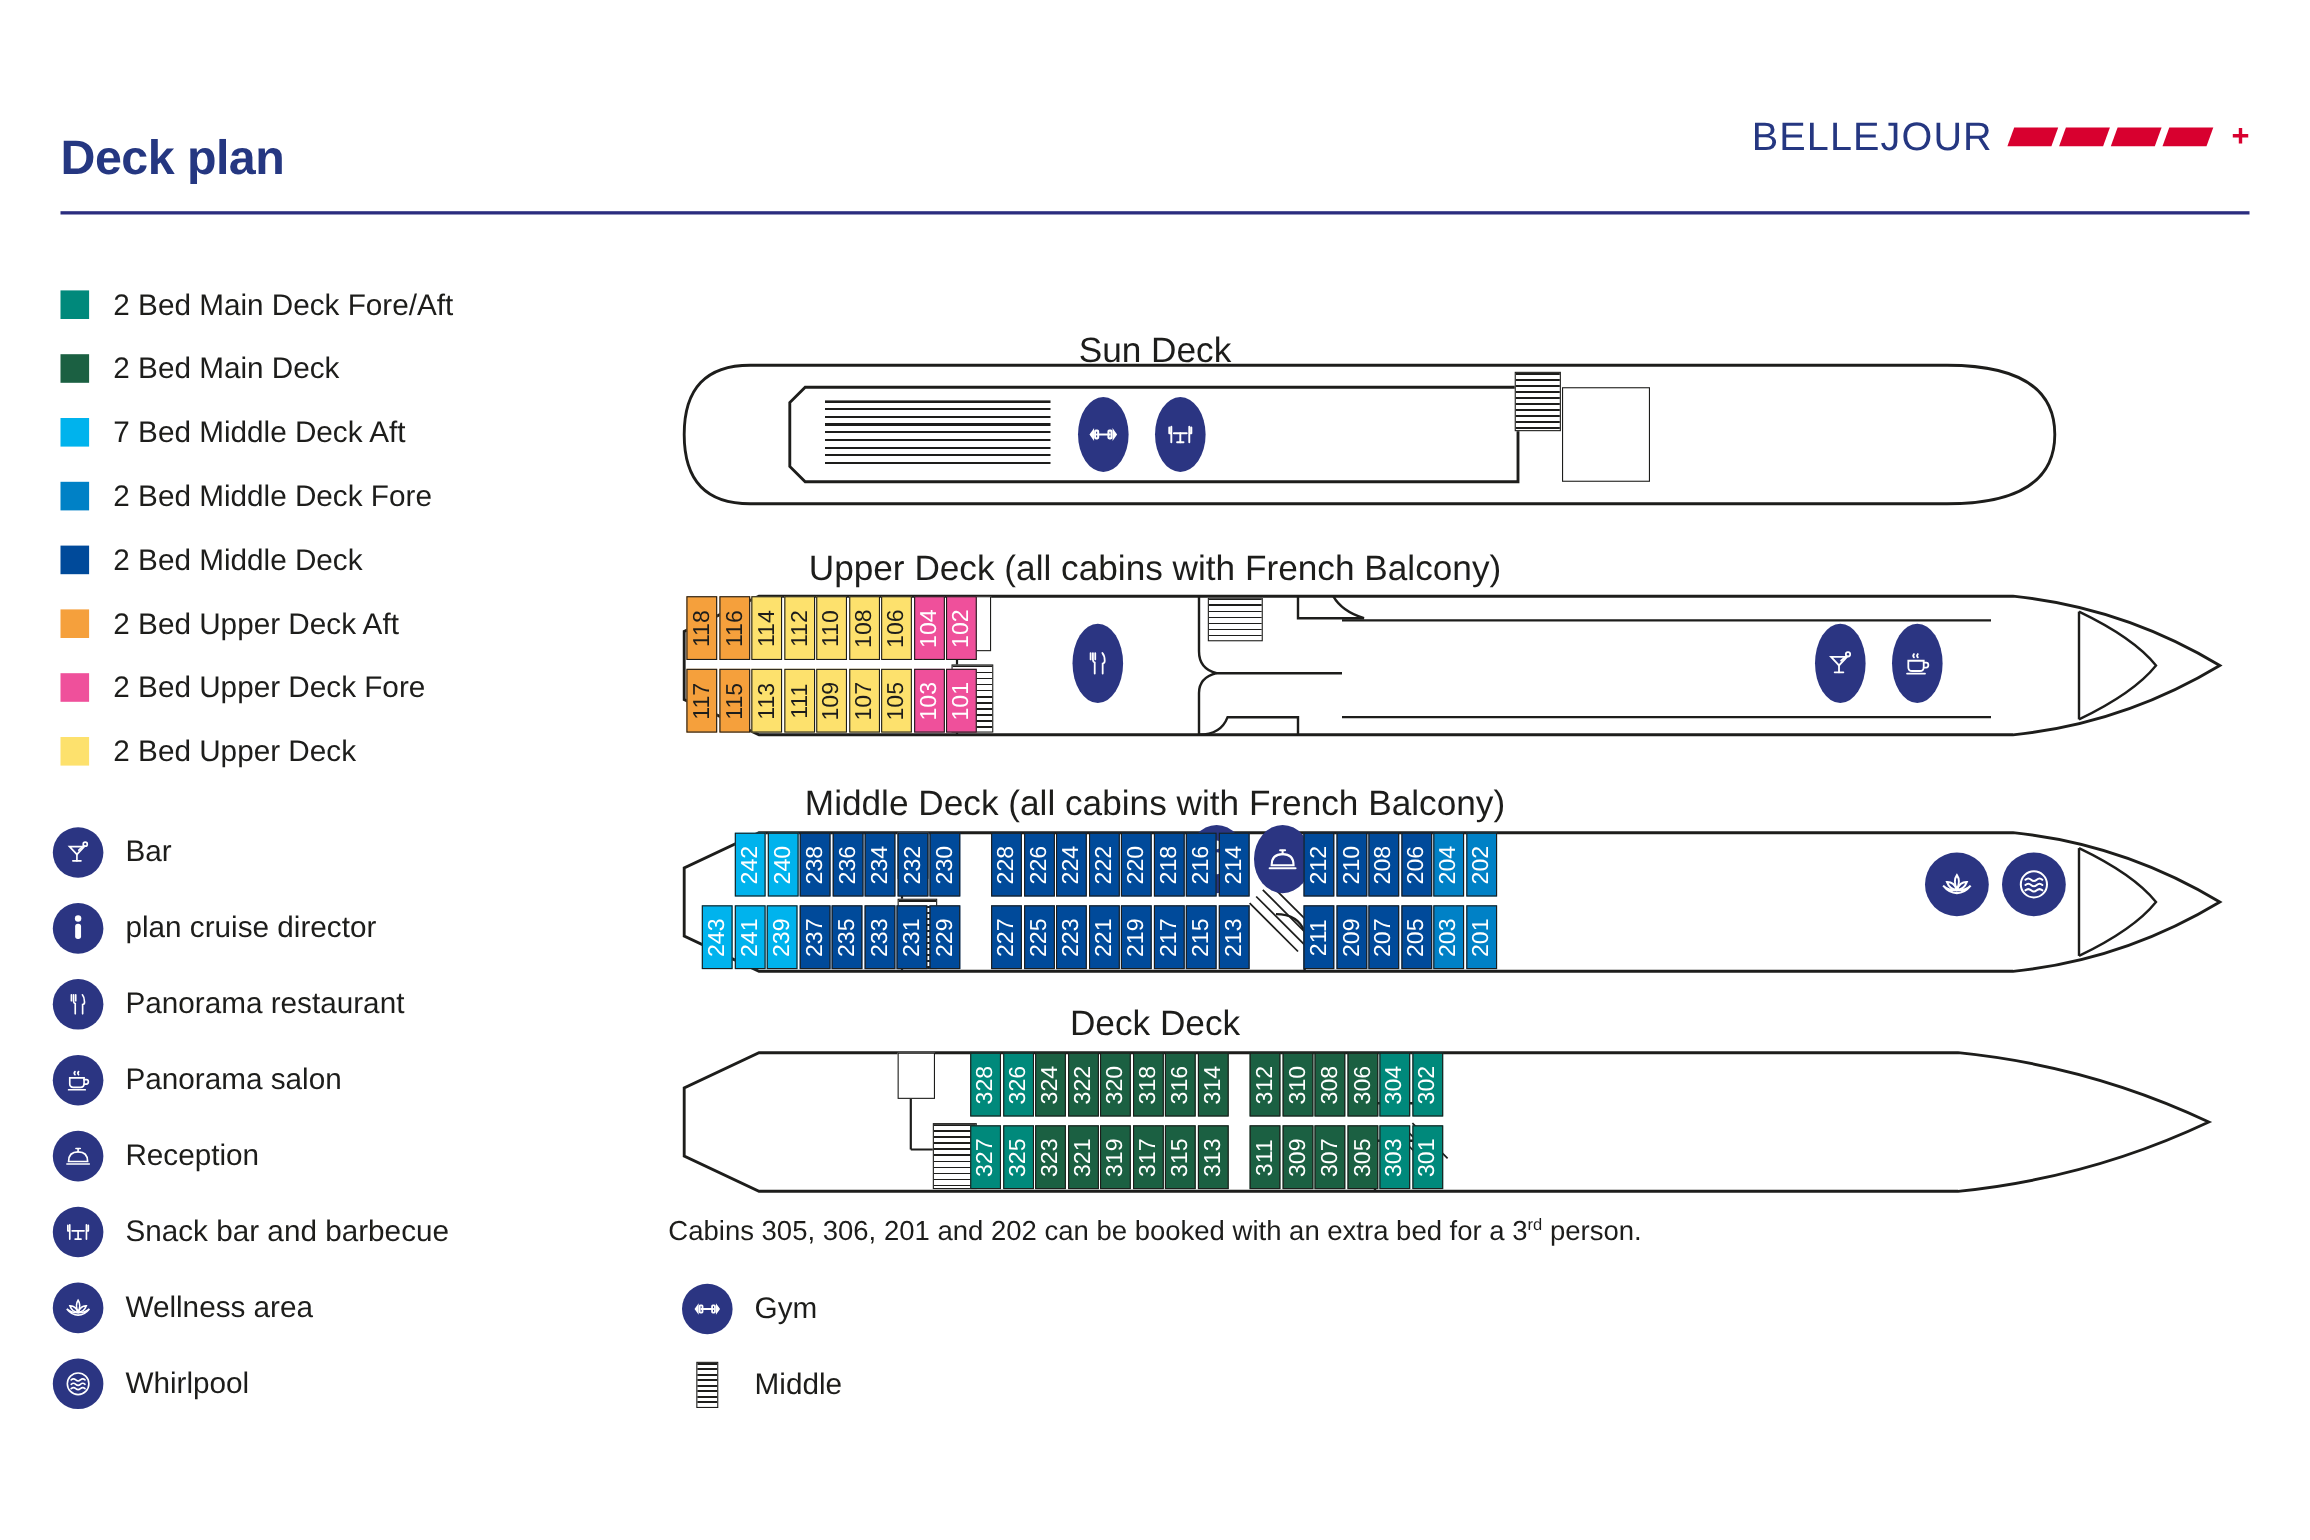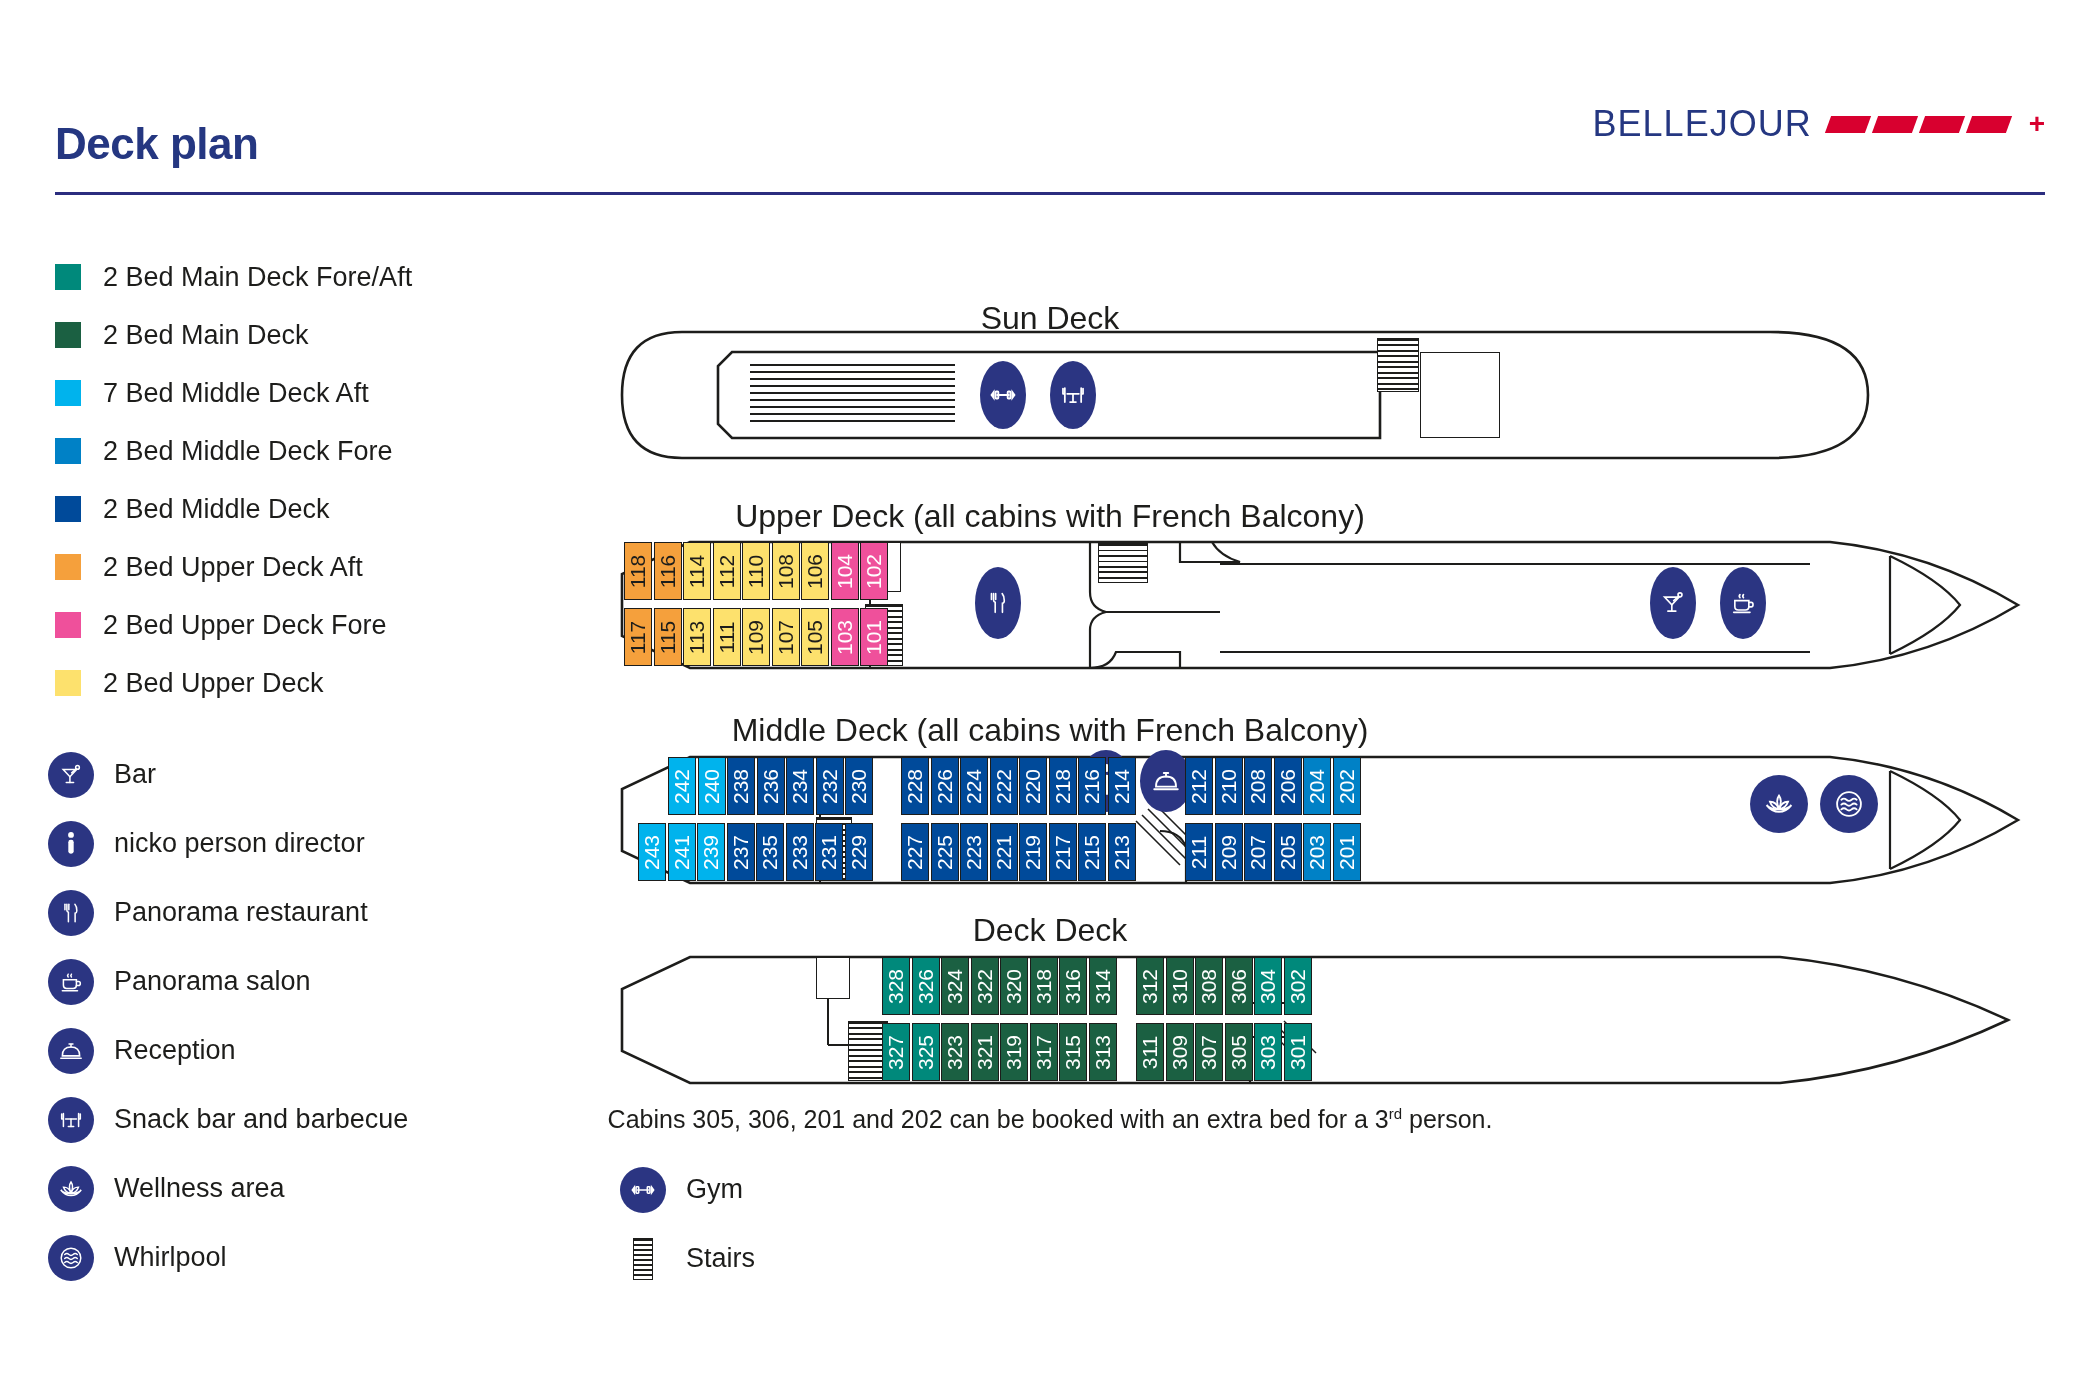--- a/index.html
+++ b/index.html
@@ -157,21 +157,21 @@
       </div>
       <div class="icon-label">Bar</div>
     </div>
     <div class="icon-row">
       <div class="icon-badge">
         <svg width="16" height="28" viewBox="0 0 14 26">
           <circle cx="7" cy="4.6" r="2.7" fill="#ffffff"></circle>
           <rect x="4.5" y="9" width="5" height="13" rx="2.3" fill="#ffffff"></rect>
         </svg>
       </div>
-      <div class="icon-label">nicko person director</div>
+      <div class="icon-label">plan cruise director</div>
     </div>
     <div class="icon-row">
       <div class="icon-badge">
         <svg width="26" height="26" viewBox="0 0 24 24">
           <g stroke="#ffffff" stroke-width="1.4" fill="none" stroke-linecap="round">
             <path d="M 8.2 4 V 9.5 Q 8.2 11 9.6 11.4 V 20"></path>
             <path d="M 6.4 4 V 9"></path>
             <path d="M 10 4 V 9"></path>
             <path d="M 15.6 4 Q 17.4 6 17.4 10 Q 17.4 12 15.8 12.2 V 20"></path>
           </g>
@@ -259,21 +259,21 @@
             <path d="M 20 9.5 L 21.8 12 L 20 14.5 Z" fill="#ffffff"></path>
           </g>
         </svg>
       </div>
       <div class="icon-label">Gym</div>
     </div>
     <div class="icon-row">
       <div class="stairs-badge">
         <div class="stairs-glyph"></div>
       </div>
-      <div class="icon-label">Stairs</div>
+      <div class="icon-label">Middle</div>
     </div>
   </div>
 
 <div class="deck" id="deck-sun" style="left:620px;top:330px;width:1250px;height:130px;">
   <svg class="hull" width="1250" height="130" viewBox="0 0 1250 130">
     <path d="M 62 2 H 1150 Q 1248 2 1248 65 Q 1248 128 1150 128 H 62 Q 2 128 2 65 Q 2 2 62 2 Z" fill="#ffffff" stroke="#1d1d1b" stroke-width="2.6"></path>
     <path d="M 112 22 H 760 V 108 H 112 L 98 94 V 36 Z" fill="#ffffff" stroke="#1d1d1b" stroke-width="2.6"></path>
   </svg>
   <div class="lounger-block" style="left:130px;top:34px;width:205px;height:62px;"></div>
   <div class="deck-icon" style="left:360px;top:31px;width:46px;height:68px;">

